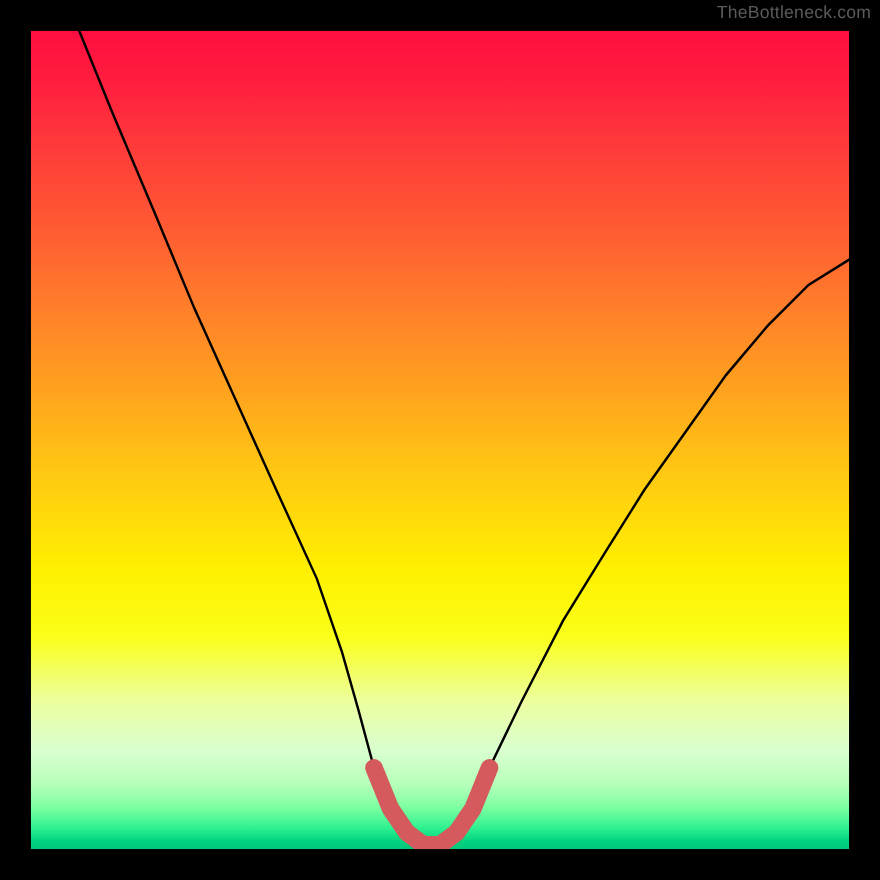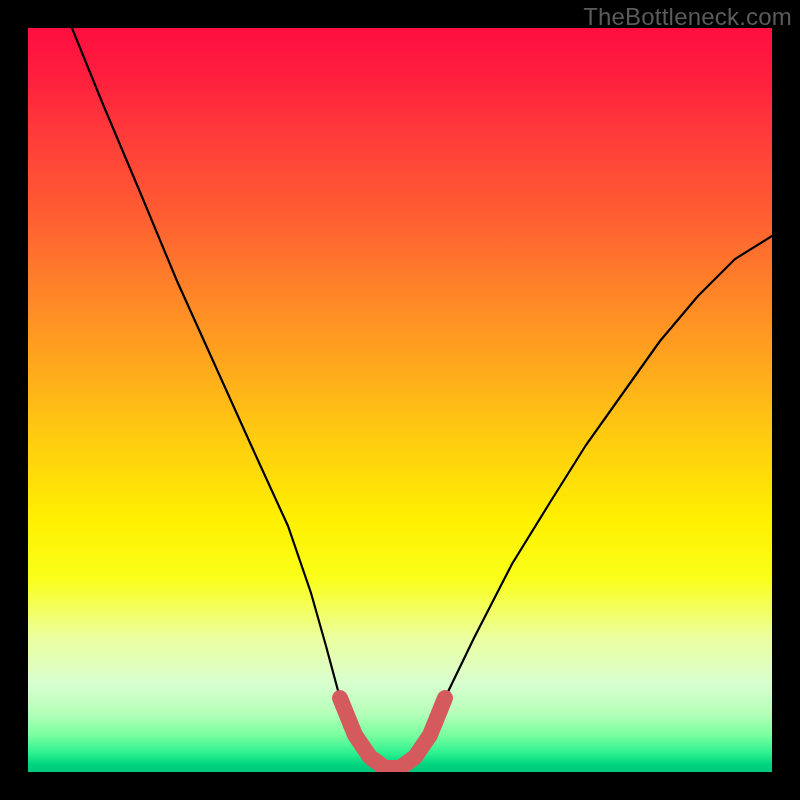--- a/index.html
+++ b/index.html
@@ -56,21 +56,21 @@
     left: 0;
     top: 0;
     width: 100%;
     height: 100%;
   }
   .watermark {
     position: absolute;
     top: 3px;
     right: 8px;
     color: #5b5b5b;
-    font-size: 24px;
+    font-size: 16px;
     font-weight: 400;
     letter-spacing: 0.2px;
     user-select: none;
   }
 </style>
 </head>
 <body>
 
 <div class="frame">
 

